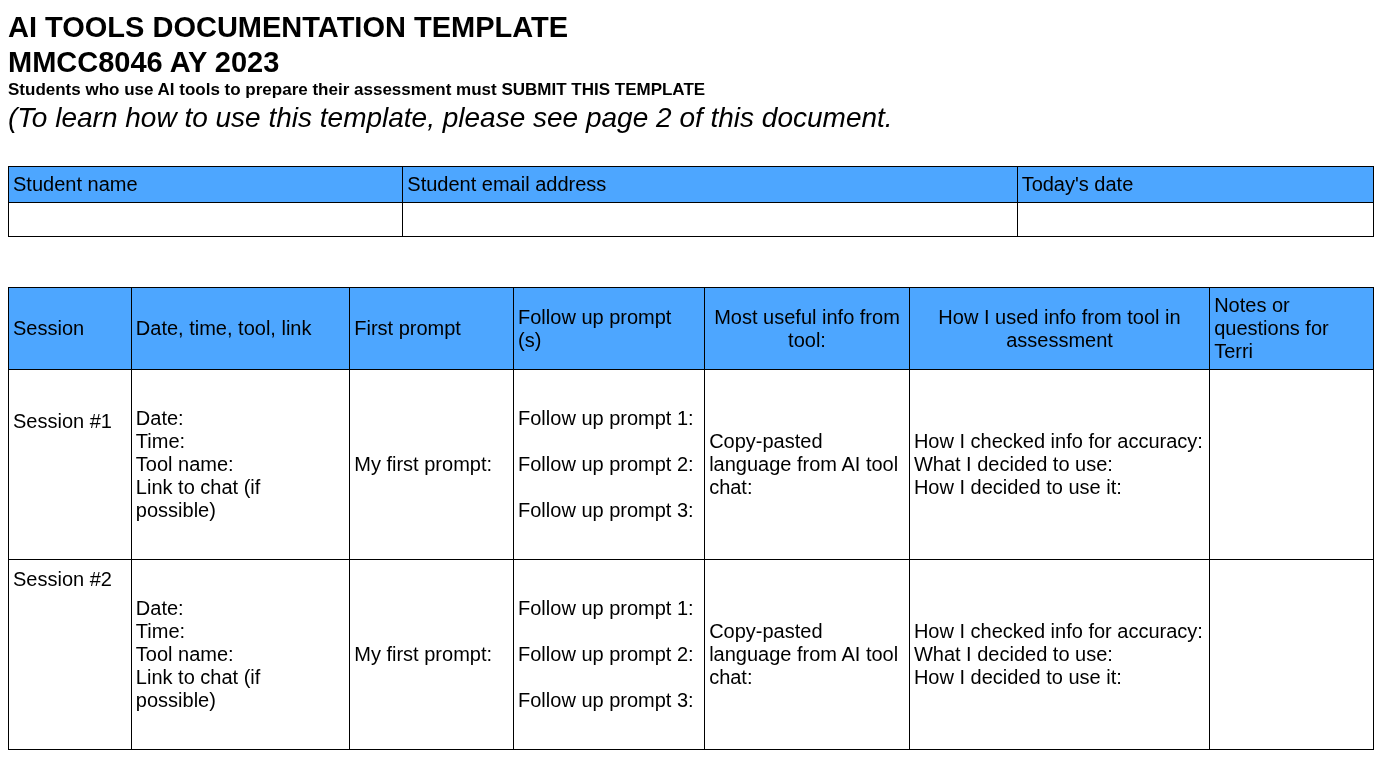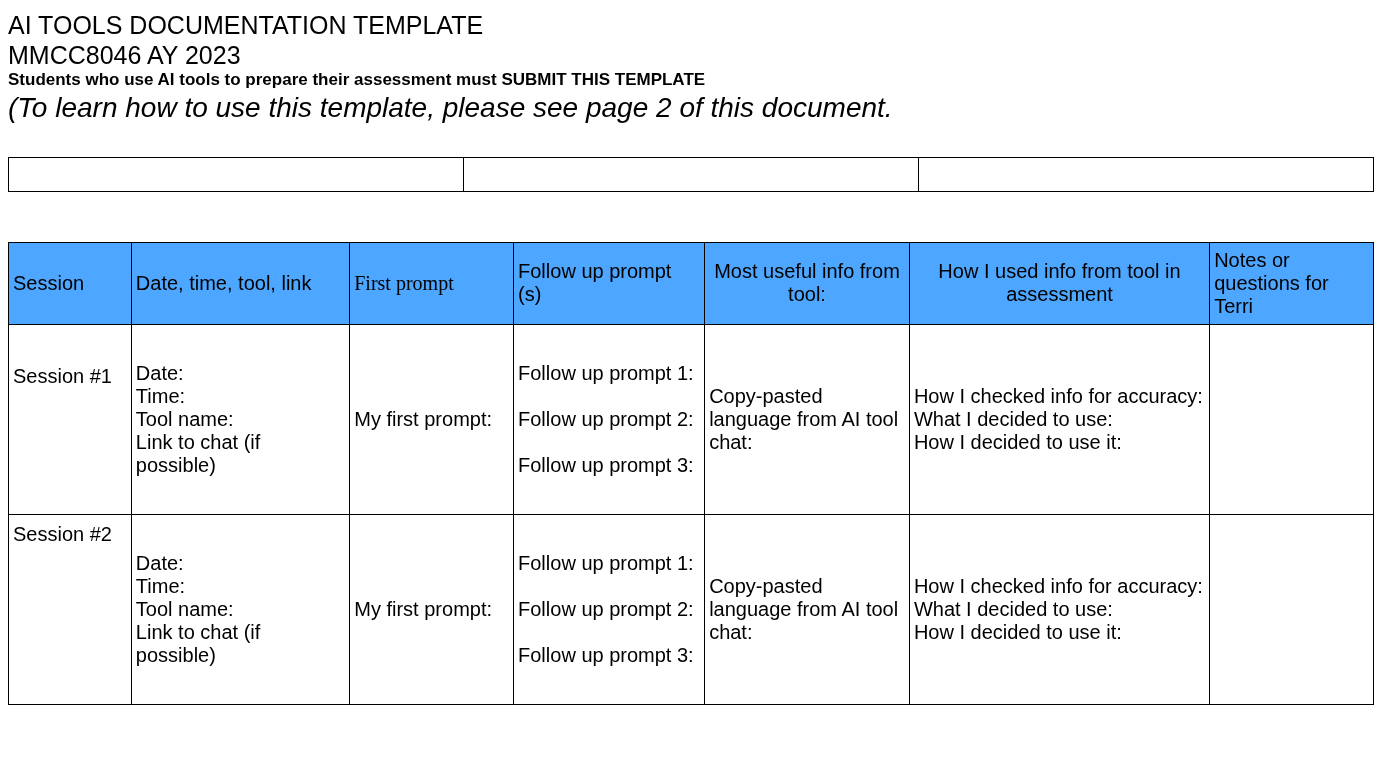--- a/index.html
+++ b/index.html
@@ -10,22 +10,22 @@
     body {
       font-family: Arial, Helvetica, sans-serif;
       padding: 10px 8px;
       background: #fff;
       color: #000;
     }
     .header-block {
       margin-bottom: 30px;
     }
     .title-line {
-      font-size: 25px;
-      font-weight: normal;
+      font-size: 29px;
+      font-weight: bold;
       line-height: 1.2;
     }
     .subtitle-line {
       font-size: 17px;
       line-height: 1.2;
     }
     .italic-line {
       font-size: 28px;
       font-style: italic;
       line-height: 1.3;
@@ -58,40 +58,45 @@
       padding-top: 40px;
     }
     .sessions-table tr:nth-child(3) td.session-label {
       padding-top: 8px;
     }
     .multi-line {
       white-space: pre-line;
     }
     .col-session { width: 9%; }
     .col-date { width: 16%; }
-    .col-first { width: 12%; font-family: Liberation Serif, serif; }
+    .col-first { width: 12%; }
     .col-follow { width: 14%; }
     .col-useful { width: 15%; text-align: center; }
     .col-how { width: 22%; text-align: center; }
     .col-notes { width: 12%; }
   </style>
 </head>
 <body>
 
 <div class="header-block">
   <div class="title-line">AI TOOLS DOCUMENTATION TEMPLATE</div>
   <div class="title-line">MMCC8046 AY 2023</div>
   <div class="subtitle-line">
     <span style="font-weight:bold;">Students who use AI tools to prepare their assessment must SUBMIT THIS TEMPLATE</span>
   </div>
   <div class="italic-line">(To learn how to use this template, please see page 2 of this document.</div>
 </div>
 
 <table class="info-table">
   <tbody>
+      <tr>
+    <th>Student name</th>
+    <th>Student email address</th>
+    <th>Today's date</th>
+  </tr>
   <tr>
     <td></td>
     <td></td>
     <td></td>
   </tr>
 </tbody>
   </table>
 
 <table class="sessions-table">
   <tbody>

